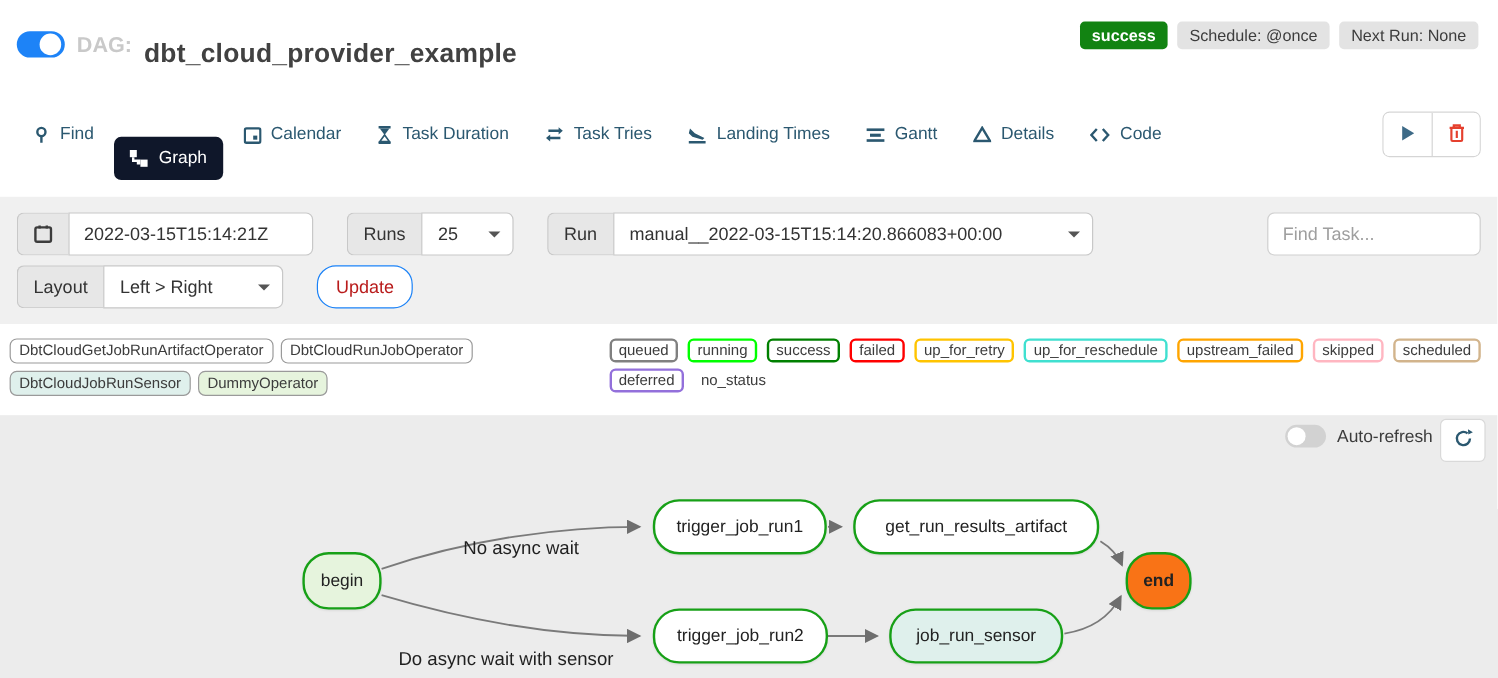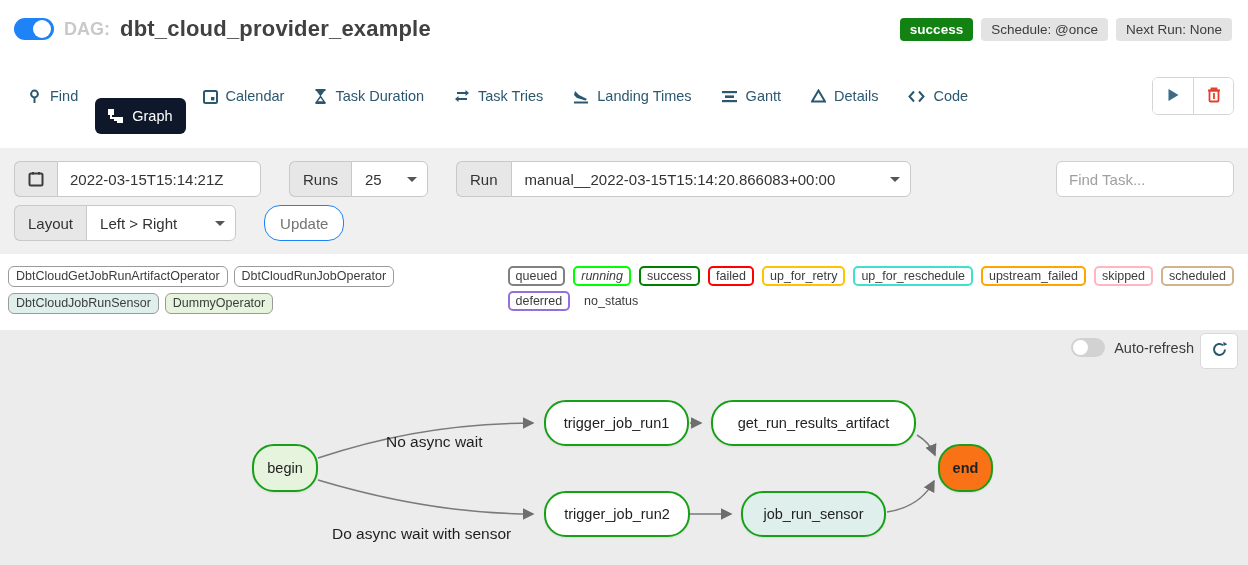--- a/index.html
+++ b/index.html
@@ -11,21 +11,21 @@
     padding: 16px 16px 6px 14px; }
   .header-left { display: flex; align-items: center; gap: 10px; }
   .toggle { width: 40px; height: 22px; border-radius: 11px; position: relative; cursor: pointer; }
   .toggle.on  { background: #1d83f7; }
   .toggle.off { background: #d2d2d2; }
   .toggle .knob { position: absolute; top: 2px; width: 18px; height: 18px;
     border-radius: 50%; background: #fff; }
   .toggle.on  .knob { right: 3px; }
   .toggle.off .knob { left: 2px; }
   .dag-prefix { font-size: 18px; font-weight: bold; color: #c9c9c9; }
-  .dag-title  { font-size: 22px; font-weight: bold; color: #414141; letter-spacing: .2px; }
+  .dag-title  { font-size: 22px; font-weight: bold; color: #414141; letter-spacing: .2px; margin-top: 16px; }
   .header-right { display: flex; gap: 8px; margin-top: 2px; }
   .badge { font-size: 13.5px; border-radius: 4px; padding: 4px 10px; white-space: nowrap; }
   .badge.green { background: #128312; color: #fff; font-weight: bold; }
   .badge.gray  { background: #e3e3e3; color: #3c3c3c; }
 
   
   .tabbar { display: flex; align-items: center; padding: 10px 14px 0 14px; gap: 4px; }
   .tab { display: flex; align-items: center; gap: 8px; padding: 10px 13px; border-radius: 6px;
     font-size: 14.5px; font-weight: 500; color: #2b5870; cursor: pointer; white-space: nowrap; }
   .tab.active { background: #0f172a; color: #fff; margin-top: 40px; }
@@ -51,21 +51,21 @@
   .fselect { position: relative; display: flex; align-items: center; height: 36px;
     background: #fff; border: 1px solid #c8c8c8; border-radius: 0 6px 6px 0;
     font-size: 15px; color: #333; padding: 0 30px 0 13px; cursor: pointer; white-space: nowrap; }
   .fselect .chev { position: absolute; right: 10px; top: 50%; margin-top: -2px; width: 0; height: 0;
     border-left: 5px solid transparent; border-right: 5px solid transparent;
     border-top: 5px solid #555; }
   .find-task { margin-left: auto; width: 178px; height: 36px; border: 1px solid #cfcfcf;
     border-radius: 6px; background: #fff; padding: 0 12px; font-size: 15px;
     font-family: "Liberation Sans", sans-serif; color: #333; }
   .find-task::placeholder { color: #9f9f9f; }
-  .update-btn { height: 36px; padding: 0 15px; background: #fff; color: #737373;
+  .update-btn { height: 36px; padding: 0 15px; background: #fff; color: #b91c1c;
     border: 1.5px solid #1b82f7; border-radius: 16px; font-size: 15px; cursor: pointer;
     font-family: "Liberation Sans", sans-serif; }
 
   
   .legend { display: flex; padding: 12px 14px 10px 8px; }
   .ops { width: 545px; display: flex; flex-wrap: wrap; gap: 6px; align-content: flex-start; }
   .op-badge { border: 1px solid #9a9a9a; border-radius: 6px; padding: 2px 7px;
     font-size: 12.5px; color: #3c3c3c; background: #fff; white-space: nowrap; height: 21px; }
   .statuses { display: flex; flex-direction: column; gap: 5px; }
   .status-row { display: flex; gap: 8px; align-items: center; }
@@ -256,21 +256,21 @@
 <div class="legend">
   <div class="ops">
     <span class="op-badge" style="background: rgb(255, 255, 255);">DbtCloudGetJobRunArtifactOperator</span>
     <span class="op-badge" style="background: rgb(255, 255, 255);">DbtCloudRunJobOperator</span>
     <span class="op-badge" style="background: rgb(223, 240, 236);">DbtCloudJobRunSensor</span>
     <span class="op-badge" style="background: rgb(230, 244, 221);">DummyOperator</span>
   </div>
   <div class="statuses">
     <div class="status-row">
       <span class="st-badge" style="border-color: rgb(128, 128, 128);">queued</span>
-      <span class="st-badge" style="border-color: rgb(0, 255, 0); font-style: italic;">running</span>
+      <span class="st-badge" style="border-color: rgb(0, 255, 0);">running</span>
       <span class="st-badge" style="border-color: rgb(0, 128, 0);">success</span>
       <span class="st-badge" style="border-color: rgb(255, 0, 0);">failed</span>
       <span class="st-badge" style="border-color: rgb(255, 196, 0);">up_for_retry</span>
       <span class="st-badge" style="border-color: rgb(64, 224, 208);">up_for_reschedule</span>
       <span class="st-badge" style="border-color: rgb(255, 165, 0);">upstream_failed</span>
       <span class="st-badge" style="border-color: rgb(255, 182, 193);">skipped</span>
       <span class="st-badge" style="border-color: rgb(210, 180, 140);">scheduled</span>
     </div>
     <div class="status-row">
       <span class="st-badge" style="border-color: rgb(147, 112, 219);">deferred</span>

